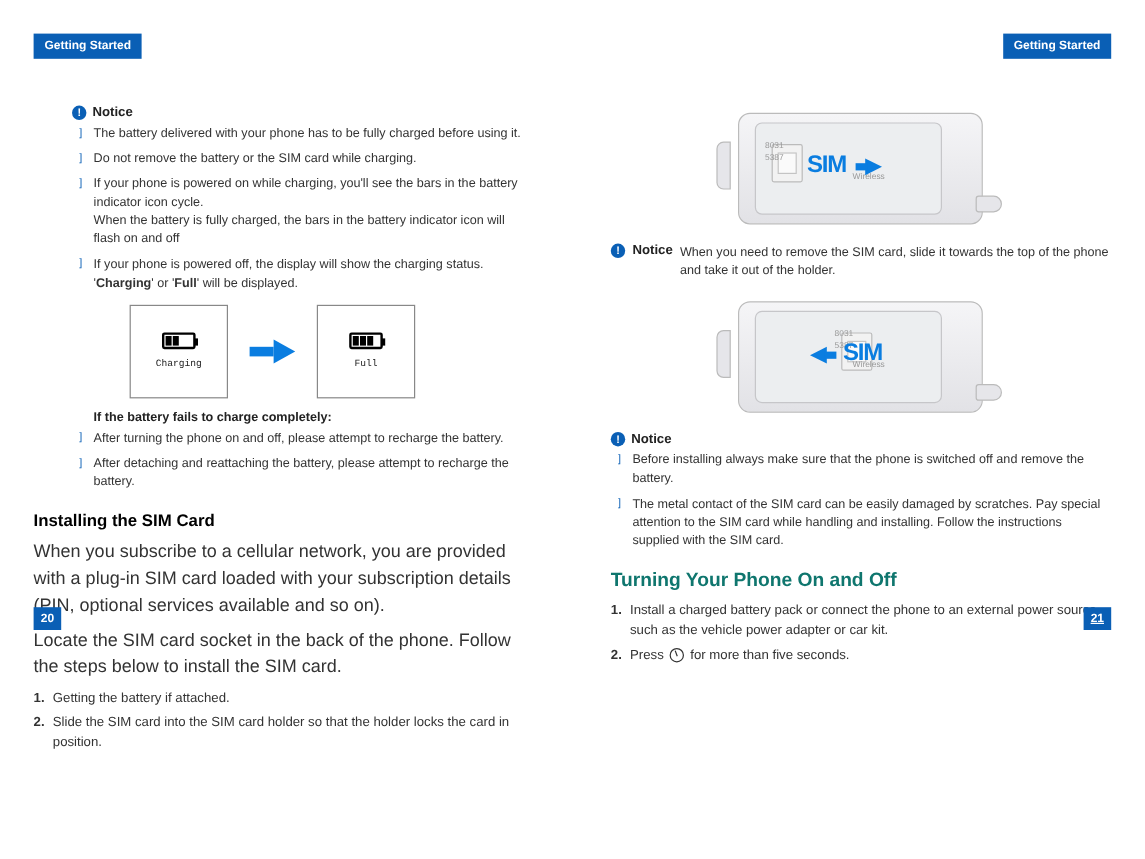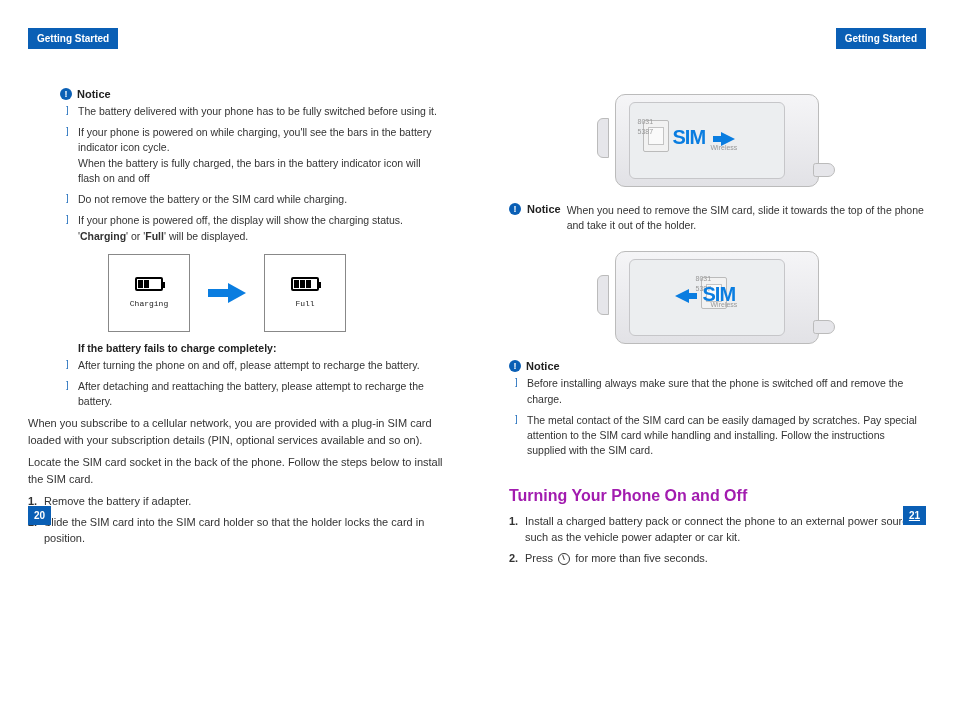--- a/index.html
+++ b/index.html
@@ -113,22 +113,22 @@
     border-bottom: 10px solid transparent;
     position: relative;
   }
   .arrow-blue::before{
     content:"";
     position:absolute; left:-38px; top:-4px;
     width:20px; height:8px; background:#0a7de0;
   }
   .sub-bold { font-weight: 900; font-size: 10.5px; margin: 6px 0 4px 18px; font-family: Arial Black, Arial, sans-serif;}
   .h2 { font-weight: 900; font-size: 14px; margin: 16px 0 8px 0; font-family: Arial Black, Arial, sans-serif; color:#000;}
-  .h1-blue { font-weight: 900; font-size: 16px; color: #a21caf; margin: 28px 0 8px 0; font-family: Arial Black, Arial, sans-serif;}
-  p.body { font-size: 11px; line-height: 1.5; margin-bottom: 6px; color:#333;}
+  .h1-blue { font-weight: 900; font-size: 16px; color: #0f766e; margin: 16px 0 8px 0; font-family: Arial Black, Arial, sans-serif;}
+  p.body { font-size: 15px; line-height: 1.5; margin-bottom: 6px; color:#333;}
   ol.num { list-style: none; padding-left: 0; }
   ol.num li { font-size: 11px; line-height: 1.5; margin-bottom: 4px; padding-left: 16px; position: relative; color:#333;}
   ol.num li .n { position: absolute; left: 0; font-weight: 900; font-family: Arial Black, Arial, sans-serif;}
   .power-icon {
     display:inline-block; width:12px; height:12px; border:1.2px solid #333; border-radius:50%;
     position:relative; vertical-align:middle; margin:0 2px;
   }
   .power-icon::after{
     content:""; position:absolute; left:4.3px; top:1.5px; width:1.3px; height:5px; background:#333; transform:rotate(-20deg);
   }
@@ -187,24 +187,24 @@
 
 <div class="page page-left">
   <div class="header-tab">Getting Started</div>
 
   <div class="content">
     <div class="notice-hdr">
       <span class="notice-icon">!</span>
       <span class="notice-label">Notice</span>
     </div>
     <ul class="notice-list">
-      <li>The battery delivered with your phone has to be fully switched before using it.</li>
+      <li>The battery delivered with your phone has to be fully charged before using it.</li>
+      <li>Do not remove the battery or the SIM card while charging.</li>
       <li style="white-space:pre-line">If your phone is powered on while charging, you'll see the bars in the battery indicator icon cycle.
 When the battery is fully charged, the bars in the battery indicator icon will flash on and off</li>
-      <li>Do not remove the battery or the SIM card while charging.</li>
       <li>If your phone is powered off, the display will show the charging status. '<span class="inline-bold">Charging</span>' or '<span class="inline-bold">Full</span>' will be displayed.</li>
     </ul>
 
     <div class="charge-fig">
       <div class="batt-box">
         <div class="batt-ic">
           <div class="batt-bar"></div>
             <div class="batt-bar"></div>
         </div>
         <div class="batt-txt">Charging</div>
@@ -221,24 +221,25 @@
         <div class="batt-txt">Full</div>
       </div>
     </div>
 
     <div class="sub-bold">If the battery fails to charge completely:</div>
     <ul class="notice-list">
       <li>After turning the phone on and off, please attempt to recharge the battery.</li>
       <li>After detaching and reattaching the battery, please attempt to recharge the battery.</li>
     </ul>
 
+    <div class="h2" style="margin-left:-32px;">Installing the SIM Card</div>
     <p class="body" style="margin-left:-32px;">When you subscribe to a cellular network, you are provided with a plug-in SIM card loaded with your subscription details (PIN, optional services available and so on).</p>
     <p class="body" style="margin-left:-32px;">Locate the SIM card socket in the back of the phone. Follow the steps below to install the SIM card.</p>
     <ol class="num" style="margin-left:-32px;">
-      <li><span class="n">1.</span><span>Remove the battery if adapter.</span></li>
+      <li><span class="n">1.</span><span>Getting the battery if attached.</span></li>
       <li><span class="n">2.</span><span>Slide the SIM card into the SIM card holder so that the holder locks the card in position.</span></li>
     </ol>
   </div>
 
   <div class="page-num">20</div>
 </div>
 
 <div class="page page-right">
   <div class="header-tab">Getting Started</div>
 
@@ -282,21 +283,21 @@
         <span class="small-gray" style="top:56px;left:108px;">Wireless</span>
         <div class="dir-arrow left"></div>
       </div>
     </div>
 
     <div class="notice-hdr" style="margin-top:8px;">
       <span class="notice-icon">!</span>
       <span class="notice-label">Notice</span>
     </div>
     <ul class="notice-list">
-      <li>Before installing always make sure that the phone is switched off and remove the charge.</li>
+      <li>Before installing always make sure that the phone is switched off and remove the battery.</li>
       <li>The metal contact of the SIM card can be easily damaged by scratches. Pay special attention to the SIM card while handling and installing. Follow the instructions supplied with the SIM card.</li>
     </ul>
 
     <div class="h1-blue">Turning Your Phone On and Off</div>
     <ol class="num">
       <li><span class="n">1.</span><span>Install a charged battery pack or connect the phone to an external power source such as the vehicle power adapter or car kit.</span></li>
       <li><span class="n">2.</span><span>Press </span><span class="power-icon"></span><span> for more than five seconds.</span></li>
     </ol>
   </div>
 

